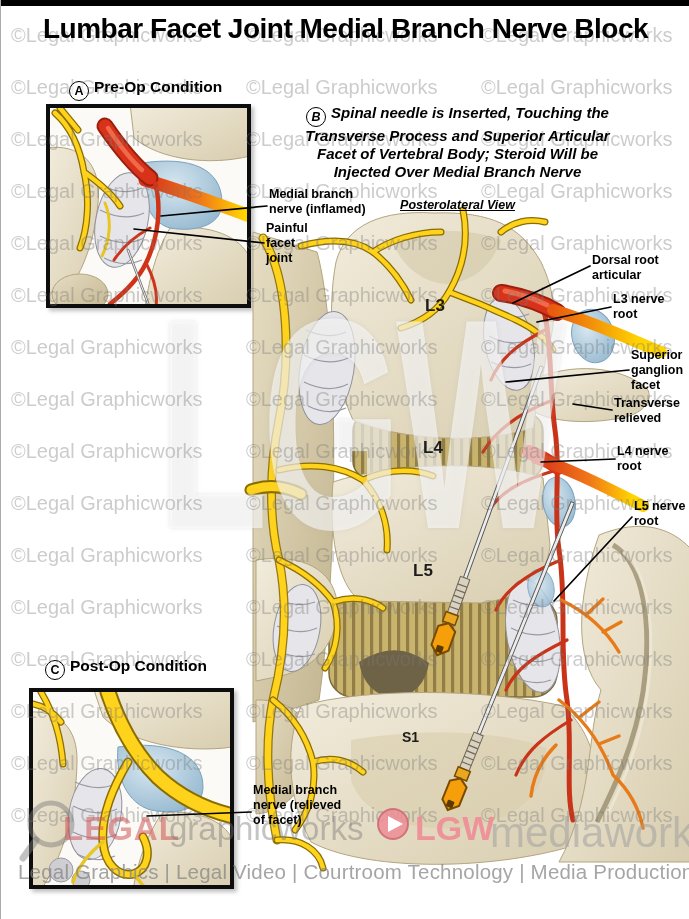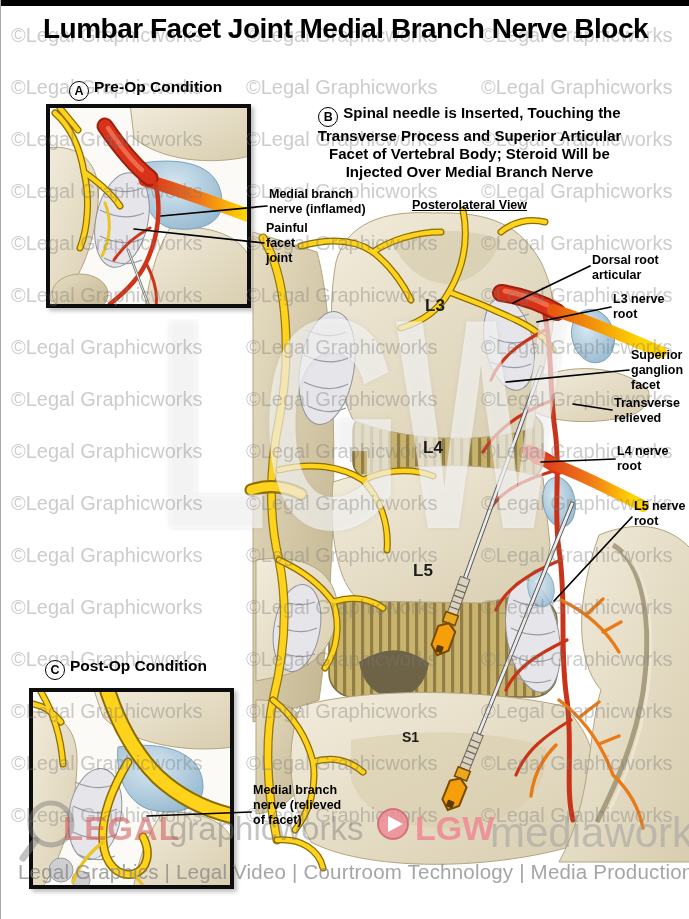--- a/index.html
+++ b/index.html
@@ -16,22 +16,22 @@
   .wm{position:absolute;font-size:20px;color:rgba(120,120,120,.38);white-space:nowrap;font-weight:500;}
   #labels{position:absolute;left:0;top:0;width:689px;height:919px;z-index:4;}
   #leader-svg{position:absolute;left:0;top:0;z-index:4;pointer-events:none;}
   
   #title{position:absolute;left:0;top:13px;width:689px;text-align:center;font-size:28px;
          font-weight:bold;color:#000;letter-spacing:-0.5px;}
   .sec-head{position:absolute;font-size:15.5px;font-weight:bold;color:#000;white-space:nowrap;}
   .circ{display:inline-block;width:18px;height:18px;border:1.8px solid #000;border-radius:50%;
         text-align:center;font-size:12.5px;line-height:18px;font-weight:bold;margin-right:5px;
         vertical-align:-3px;background:rgba(255,255,255,.65);}
-  #b-block{position:absolute;left:291px;top:104px;width:355px;text-align:center;
-           font-size:15px;font-weight:bold;line-height:18px;color:#000;}
+  #b-block{position:absolute;left:279px;top:104px;width:355px;text-align:center;
+           font-size:15px;font-weight:bold;line-height:18px;color:#000;font-style:italic;}
   #b-view{margin-top:15px;font-size:12.5px;text-decoration:underline;}
   .alabel{position:absolute;font-size:12.5px;font-weight:bold;line-height:15px;color:#000;
           white-space:nowrap;}
   .alabel span{display:block;}
   .vlabel{position:absolute;font-size:17px;font-weight:bold;color:#1c1c1c;}
   
   .inset{position:absolute;border:4px solid #0d0d0d;background:#fbfaf6;box-sizing:border-box;
          overflow:hidden;box-shadow:3px 3px 4px rgba(0,0,0,.25);}
   #inset-a{left:45px;top:104px;width:205px;height:204px;}
   #inset-c{left:28px;top:688px;width:205px;height:201px;}

